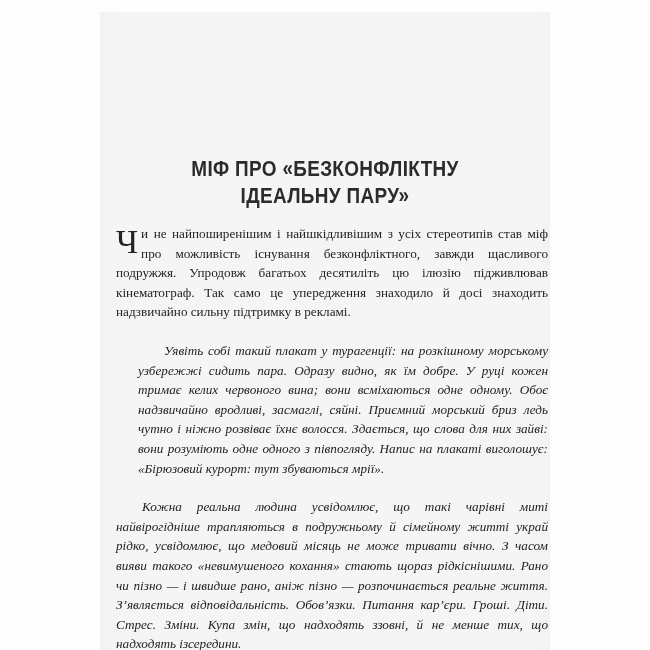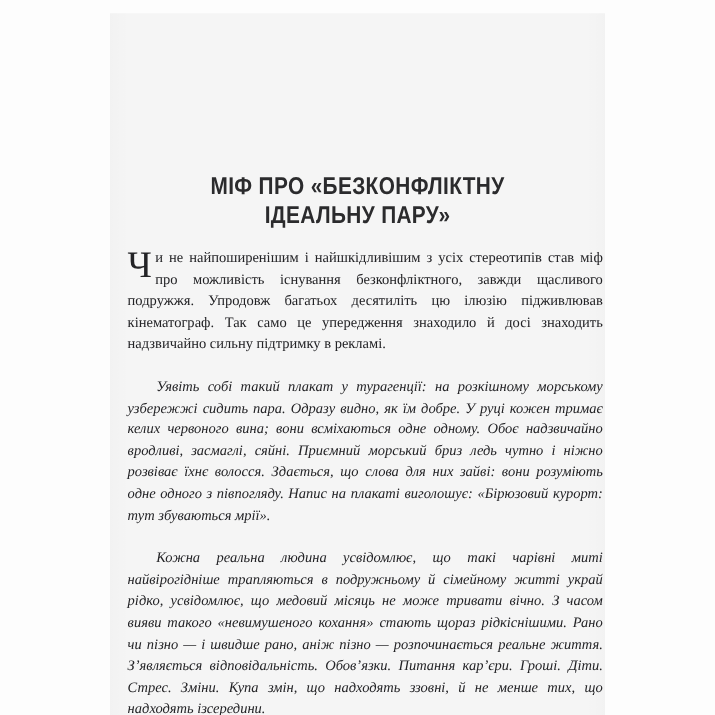--- a/index.html
+++ b/index.html
@@ -85,20 +85,21 @@
     color: #232326;
   }
 
   p.para.indent {
     text-indent: 26px;
     font-style: italic;
   }
 
   p.para.italic {
     font-style: italic;
+    margin-left: 22px;
   }
 
   p.spaced-before {
     margin-top: 19px;
   }
 
   
   #para-opening {
     text-indent: 0;
   }

